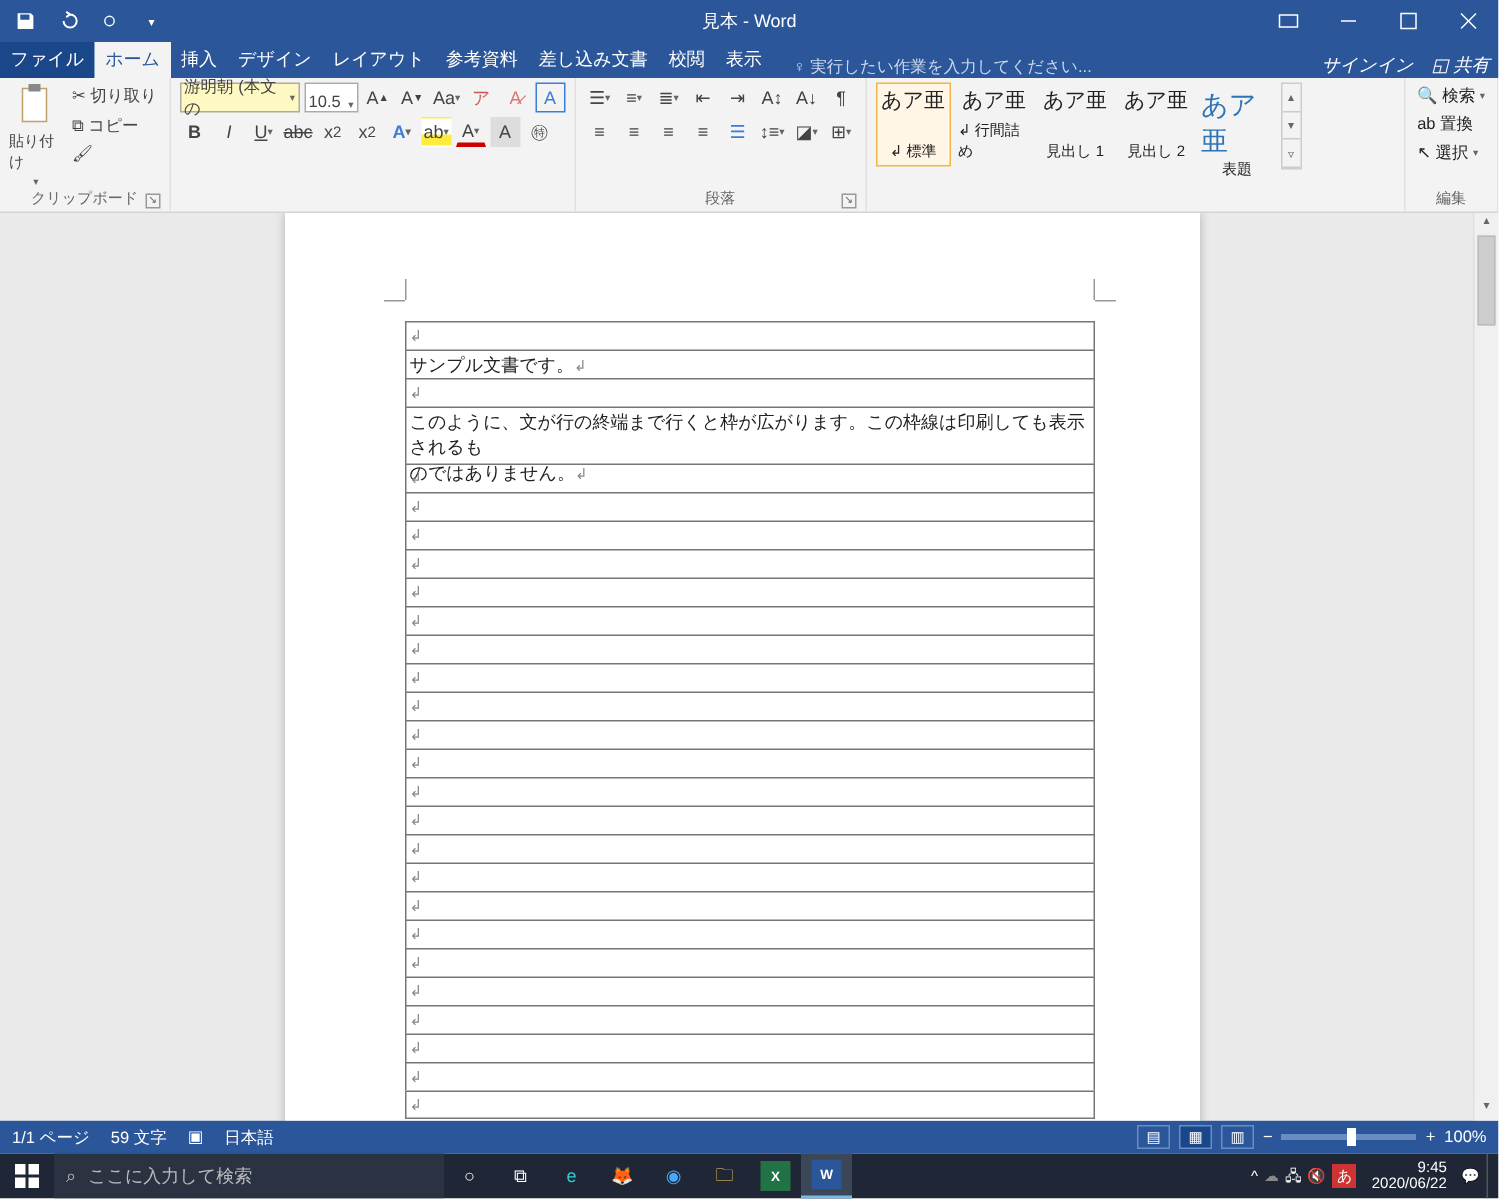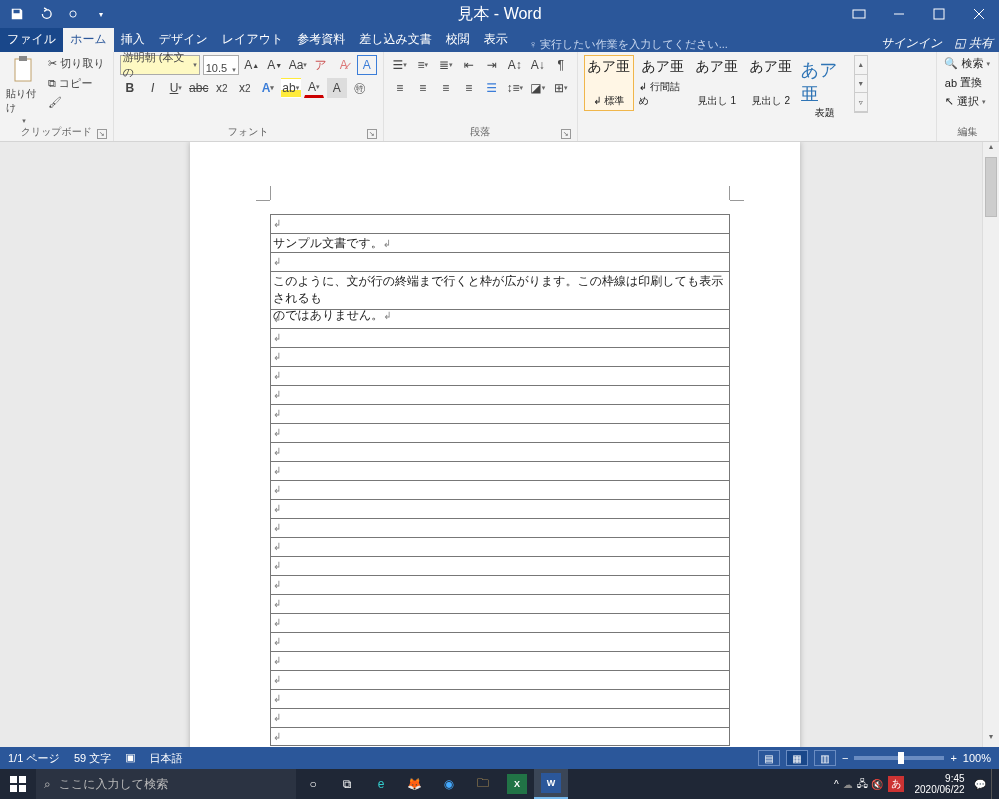--- a/index.html
+++ b/index.html
@@ -1,20 +1,20 @@
 <!DOCTYPE html>
 <html><head>
 <meta charset="utf-8">
 <style>
 * { box-sizing: border-box; margin: 0; padding: 0; font-family: "Yu Gothic UI", "Meiryo", sans-serif; }
 body { width: 999px; height: 799px; overflow: hidden; background: #fff; font-size: 12px; color: #222; display:flex; flex-direction:column; }
 .titlebar { height: 28px; background: #2b579a; color: #fff; display:flex; align-items:center; position:relative; }
 .qat { display:flex; align-items:center; gap:6px; padding-left:6px; }
 .qat-btn { width:22px; height:22px; display:flex; align-items:center; justify-content:center; color:#fff; cursor:pointer; }
-.title-center { position:absolute; left:0; right:0; text-align:center; pointer-events:none; font-size:16px; }
+.title-center { position:absolute; left:0; right:0; text-align:center; pointer-events:none; font-size:12px; }
 .win-ctrls { position:absolute; right:0; display:flex; gap:0; }
 .win-btn { width:40px; height:28px; display:flex; align-items:center; justify-content:center; cursor:pointer; }
 .ribbon-tabs { height:24px; background:#2b579a; color:#fff; display:flex; align-items:flex-end; position:relative; }
 .tab { padding:3px 7px 4px; font-size:12px; cursor:pointer; }
 .tab.file { background:#19478a; }
 .tab.active { background:#f3f3f3; color:#2b579a; }
 .right-links { position:absolute; right:6px; display:flex; gap:12px; font-size:12px; align-items:center;font-style:italic; }
 .right-links span { cursor:pointer; }
 .tell-me { color:#c8d7ef; margin-left:14px; font-size:11px; }
 .ribbon { height:90px; background:#f3f3f3; border-bottom:1px solid #d4d4d4; display:flex; }
@@ -194,21 +194,20 @@
         <div class="mini">x<sub>2</sub></div>
         <div class="mini">x<sup>2</sup></div>
         <div class="mini" style="color:#3b7dd8;font-weight:bold;">A<span class="dd">▾</span></div>
         <div class="mini" style="background:linear-gradient(#fff 60%,#ffeb3b 60%);">ab<span class="dd">▾</span></div>
         <div class="mini" style="border-bottom:3px solid #c00;">A<span class="dd">▾</span></div>
         <div class="mini" style="background:#ddd;">A</div>
         <div class="mini">㊕</div>
       </div>
     </div>
       </div>
-    <div class="group-label"><span>フォント</span><span class="launcher">↘</span></div>
   </div>
 
   <div class="group">
     <div class="group-body">
         <div class="col">
       <div class="row">
         <div class="mini">☰<span class="dd">▾</span></div>
         <div class="mini">≡<span class="dd">▾</span></div>
         <div class="mini">≣<span class="dd">▾</span></div>
         <div class="mini">⇤</div>

